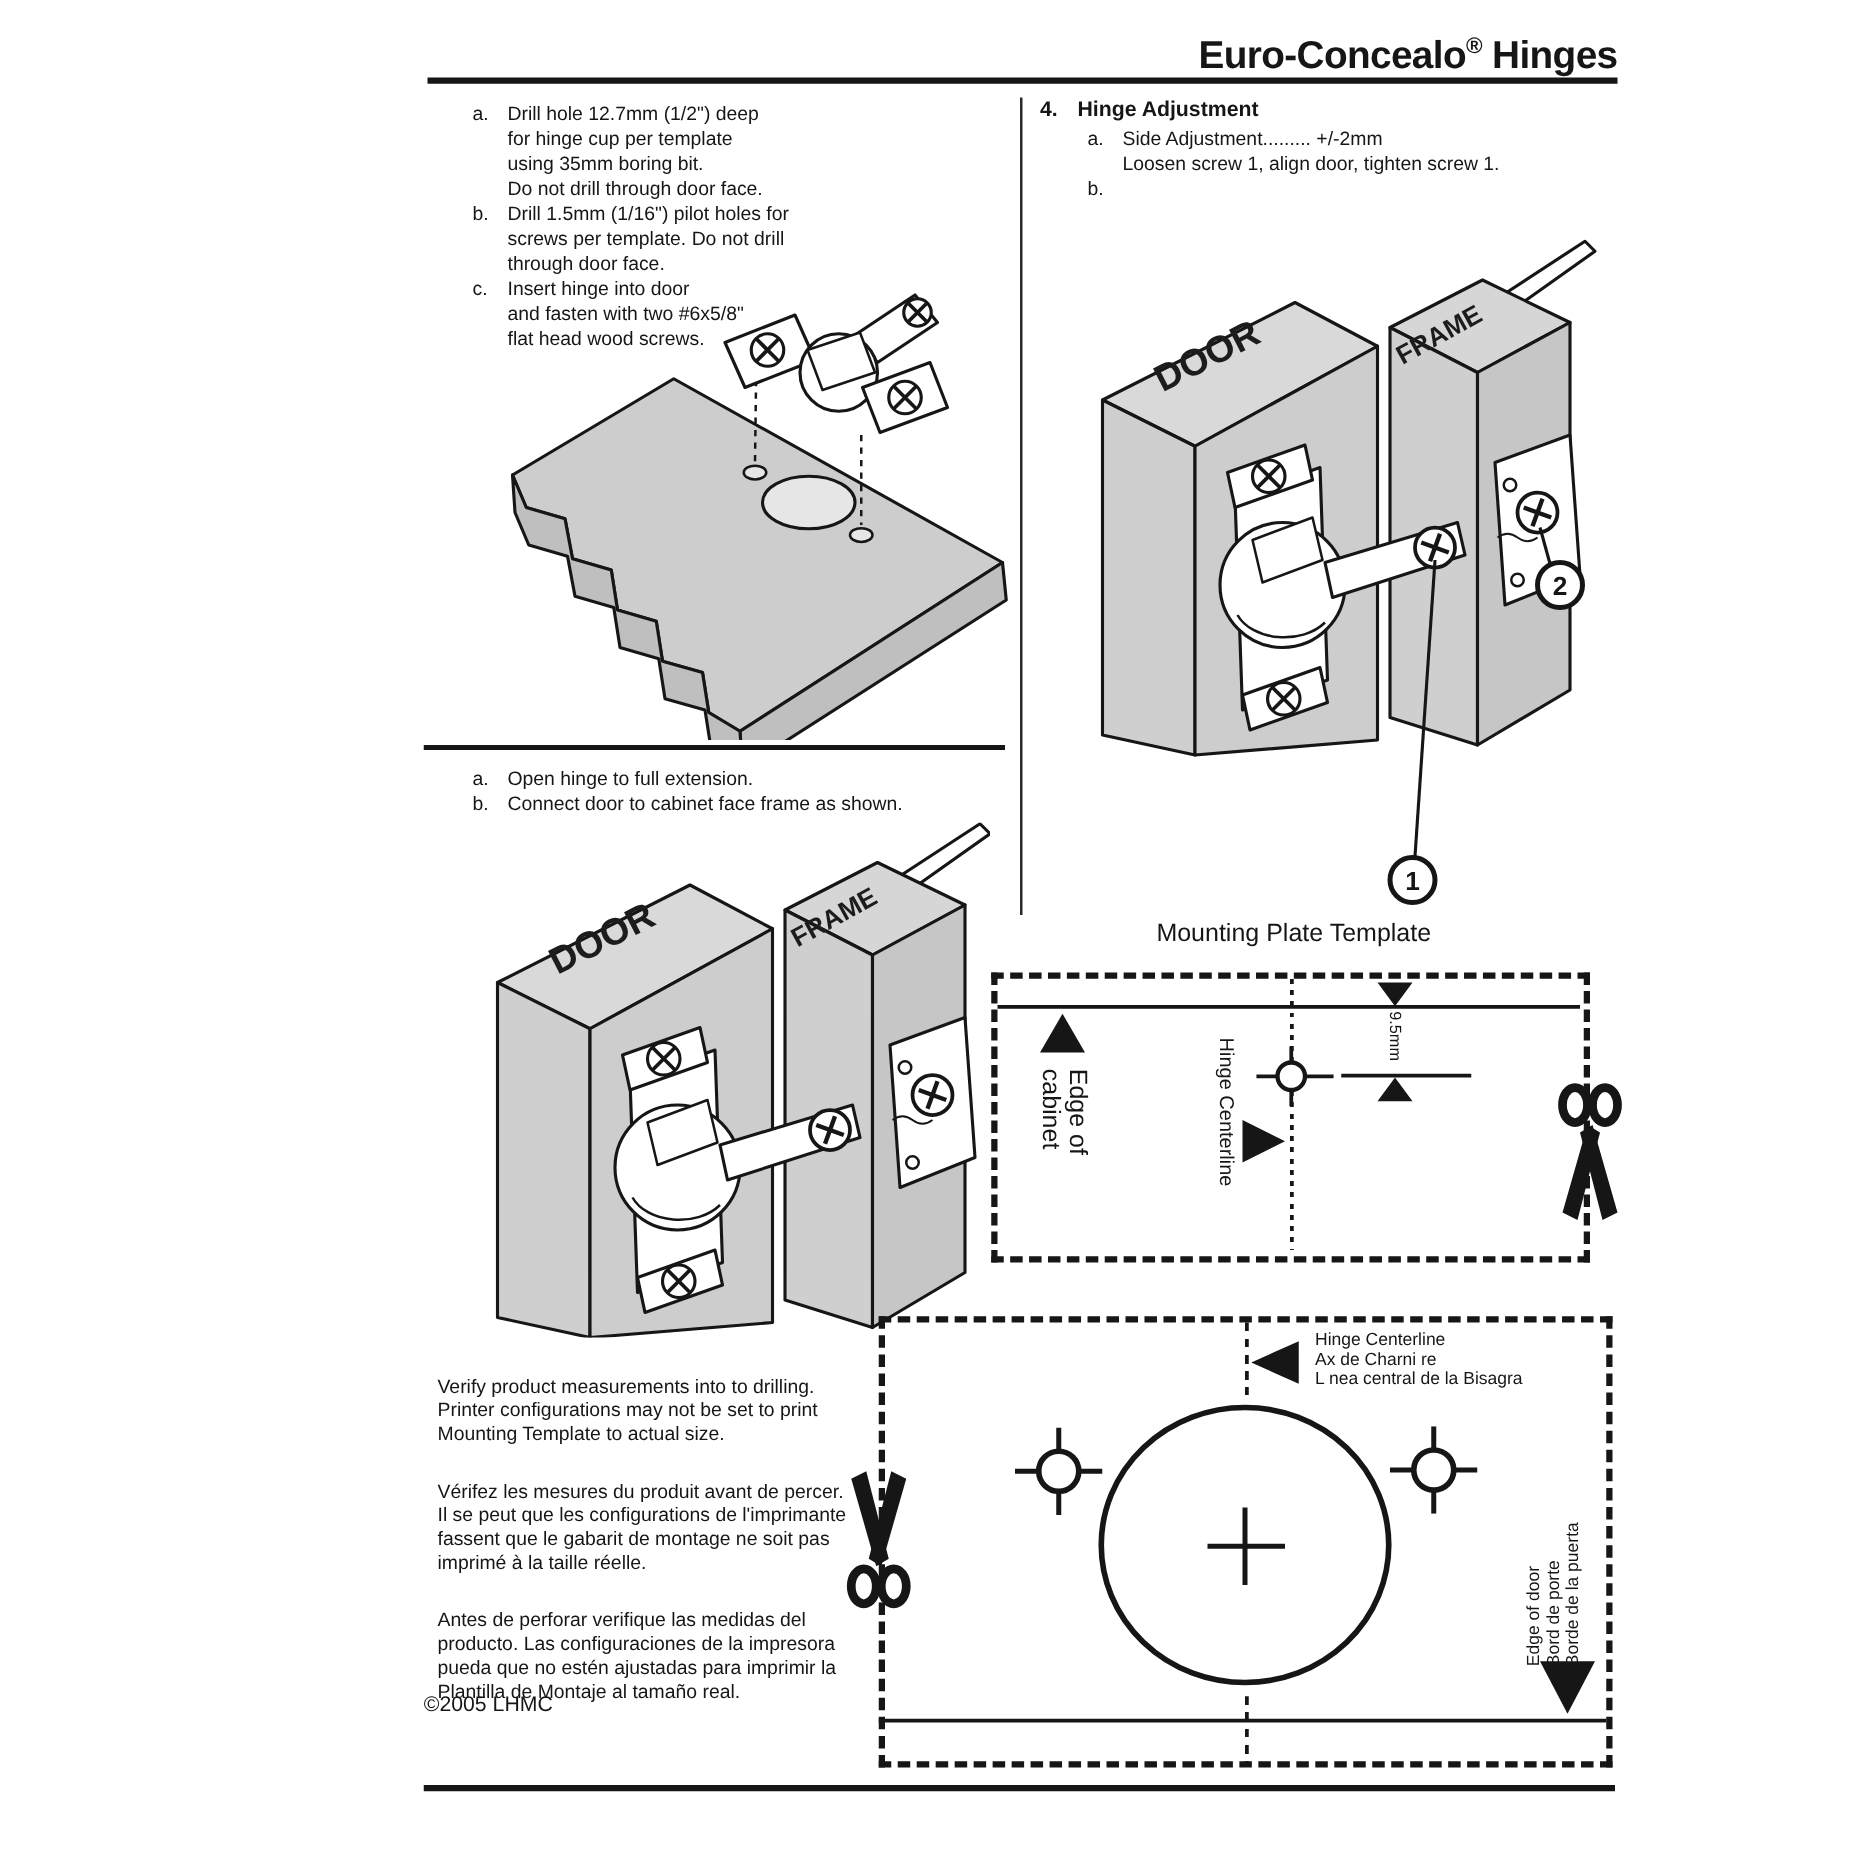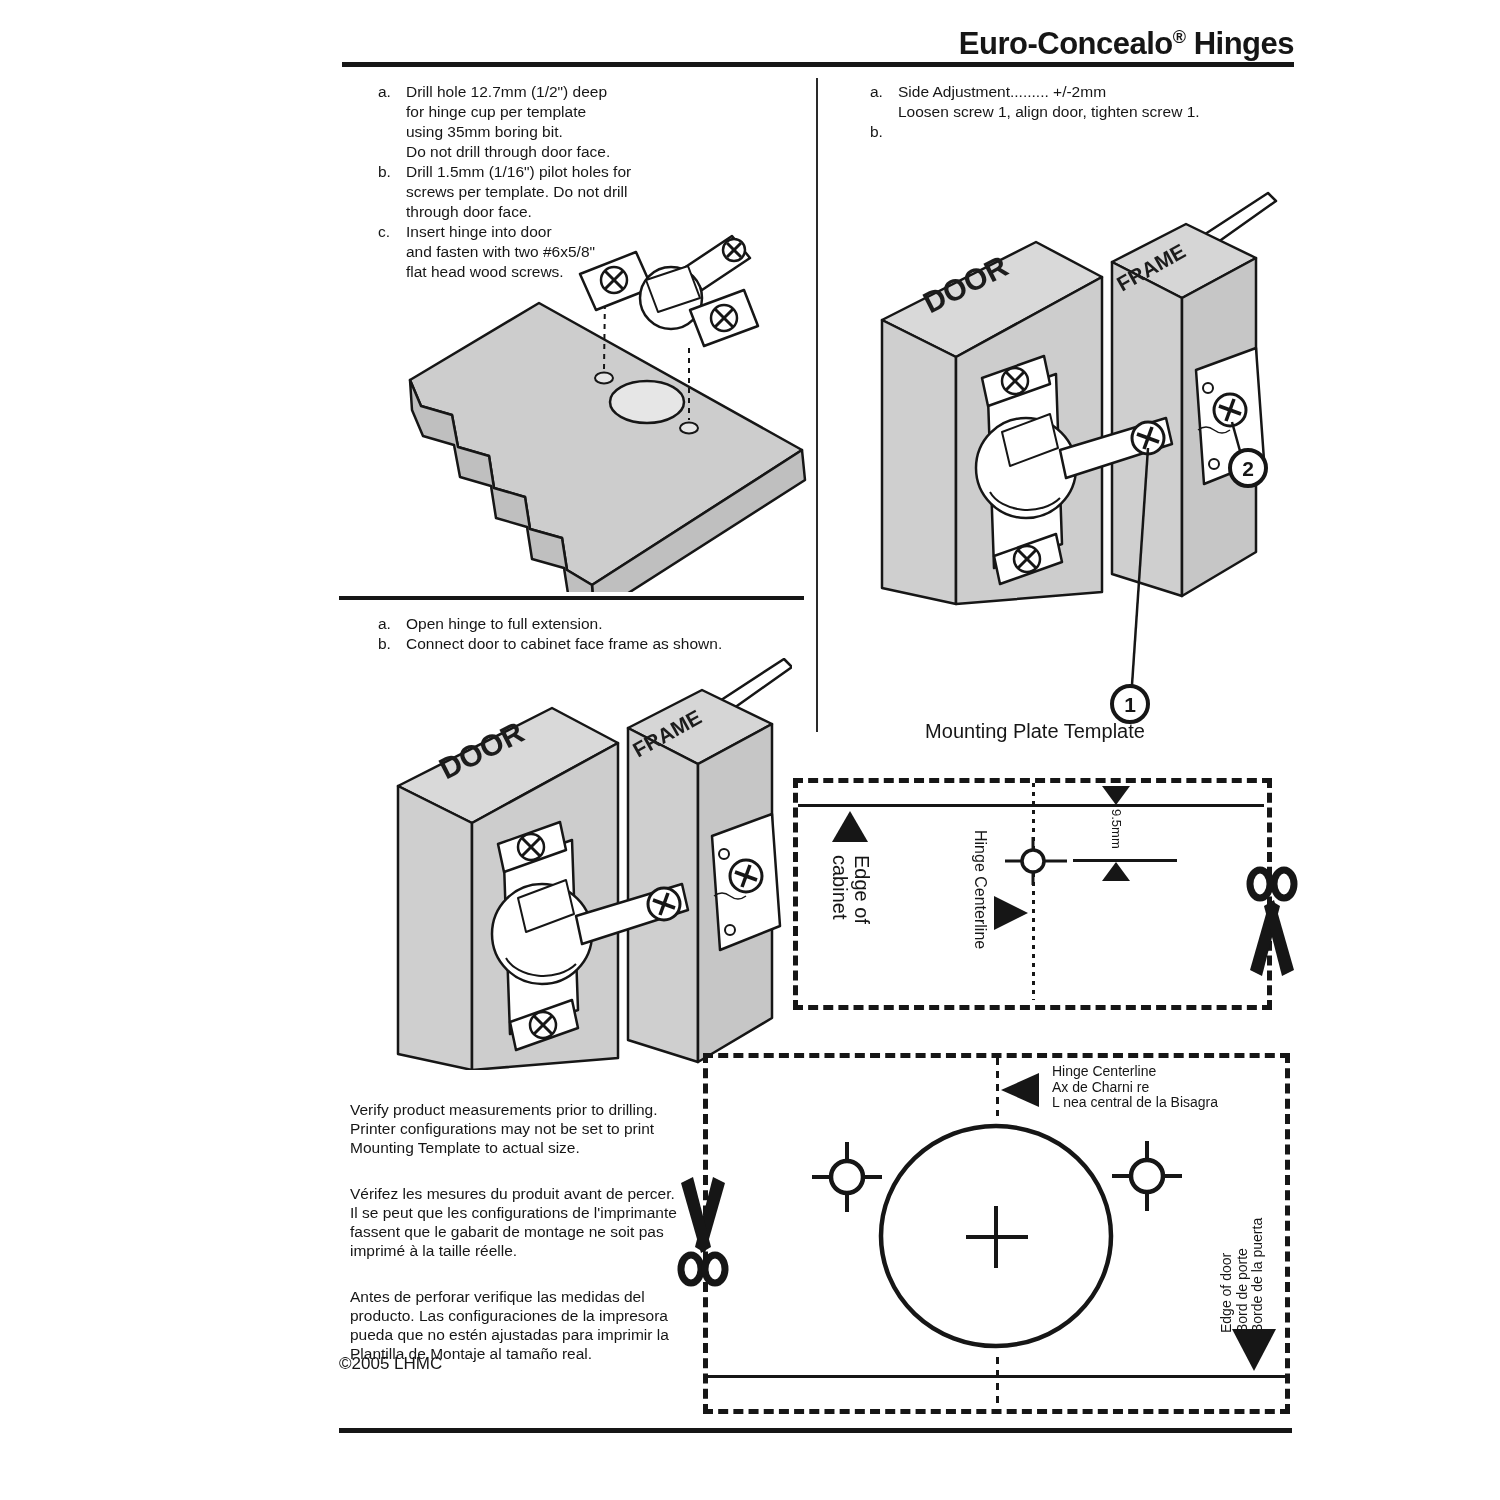--- a/index.html
+++ b/index.html
@@ -145,20 +145,21 @@
         <circle cx="344" cy="196" r="5" stroke-width="2"></circle>
         <circle cx="350" cy="272" r="5" stroke-width="2"></circle>
         <path d="M334,238 q8,-6 16,0 q8,6 16,0" fill="none" stroke-width="1.5"></path>
       </g>
     </g>
     <text transform="translate(66,122) rotate(-27)" font-size="30" font-weight="bold" fill="#1c1c1c">DOOR</text>
     <text transform="translate(258,100) rotate(-29)" font-size="21" font-weight="bold" fill="#1c1c1c">FRAME</text>
   </svg>
 
   <div class="abs" style="left:800px;top:78px;width:470px;">
+    <div class="sec-head"><span class="num">4.</span><span>Hinge Adjustment</span></div>
     <div class="item" style="margin-top:4px;">
       <span class="letter">a.</span>
       <div class="lines">
         <div>Side Adjustment......... +/-2mm</div>
         <div>Loosen screw 1, align door, tighten screw 1.</div>
       </div>
     </div>
     <div class="item">
       <span class="letter">b.</span>
     </div>
@@ -204,21 +205,21 @@
     <g stroke="#161616">
       <line x1="288" y1="300" x2="272" y2="537" stroke-width="2.5"></line>
       <circle cx="270" cy="556" r="18" fill="#ffffff" stroke-width="4"></circle>
       <text x="270" y="564" font-size="21" font-weight="bold" text-anchor="middle" stroke="none" fill="#161616">1</text>
       <line x1="372" y1="274" x2="380" y2="303" stroke-width="2.5"></line>
       <circle cx="388" cy="320" r="18" fill="#ffffff" stroke-width="4"></circle>
       <text x="388" y="328" font-size="21" font-weight="bold" text-anchor="middle" stroke="none" fill="#161616">2</text>
     </g>
   </svg>
 
-  <div class="abs tmpl-title" style="left:878px;top:720px;width:250px;">Mounting Plate Template</div>
+  <div class="abs tmpl-title" style="left:878px;top:736px;width:250px;">Mounting Plate Template</div>
 
   <div class="abs dashedbox" style="left:761px;top:778px;width:469px;height:222px;"></div>
   <div class="abs rule" style="left:766px;top:804px;width:466px;height:3px;"></div>
   <div class="abs vdot" style="left:1000px;top:783px;height:217px;"></div>
 
   <svg class="abs" style="left:973px;top:837px;" width="62" height="48" viewBox="0 0 62 48">
     <line x1="0" y1="24" x2="62" y2="24" stroke="#161616" stroke-width="3"></line>
     <line x1="28" y1="0" x2="28" y2="48" stroke="#161616" stroke-width="3"></line>
     <circle cx="28" cy="24" r="11" fill="#ffffff" stroke="#161616" stroke-width="3.5"></circle>
   </svg>
@@ -281,21 +282,21 @@
 
   <div class="abs rotm90 small-lines" style="left:1149px;top:1245px;width:126px;height:50px;">
     <div>Edge of door</div>
     <div>Bord de porte</div>
     <div>Borde de la puerta</div>
   </div>
   <div class="abs tri" style="left:1200px;top:1329px;border-left:22px solid transparent;border-right:22px solid transparent;border-top:42px solid #161616;"></div>
   <div class="abs rule" style="left:671px;top:1375px;width:582px;height:3px;"></div>
 
   <div class="abs note" style="left:318px;top:1100px;">
-    <div>Verify product measurements prior to drilling.</div>
+    <div>Verify product measurements into to drilling.</div>
     <div>Printer configurations may not be set to print</div>
     <div>Mounting Template to actual size.</div>
   </div>
   <div class="abs note" style="left:318px;top:1287px;">
     <div>Antes de perforar verifique las medidas del</div>
     <div>producto.  Las configuraciones de la impresora</div>
     <div>pueda que no estén ajustadas para imprimir la</div>
     <div>Plantilla de Montaje al tamaño real.</div>
   </div>
   <div class="abs note" style="left:318px;top:1184px;">

